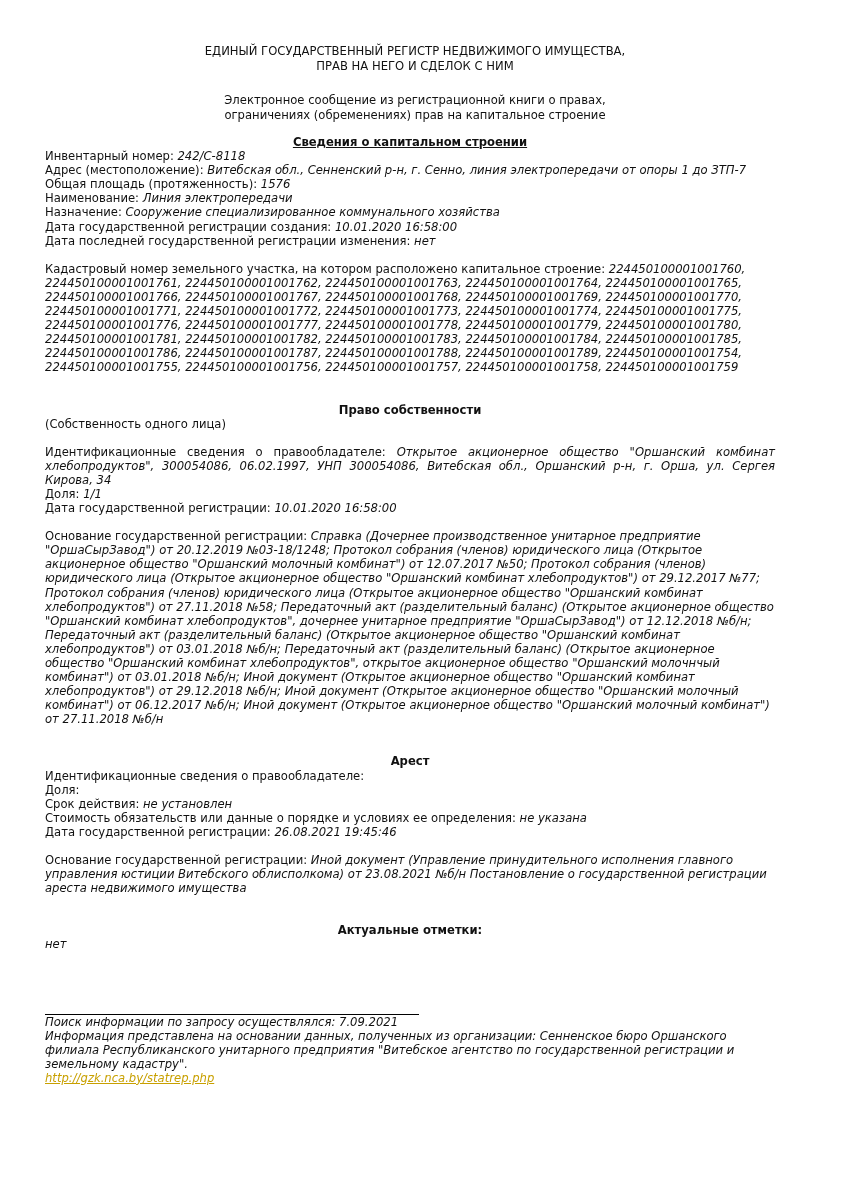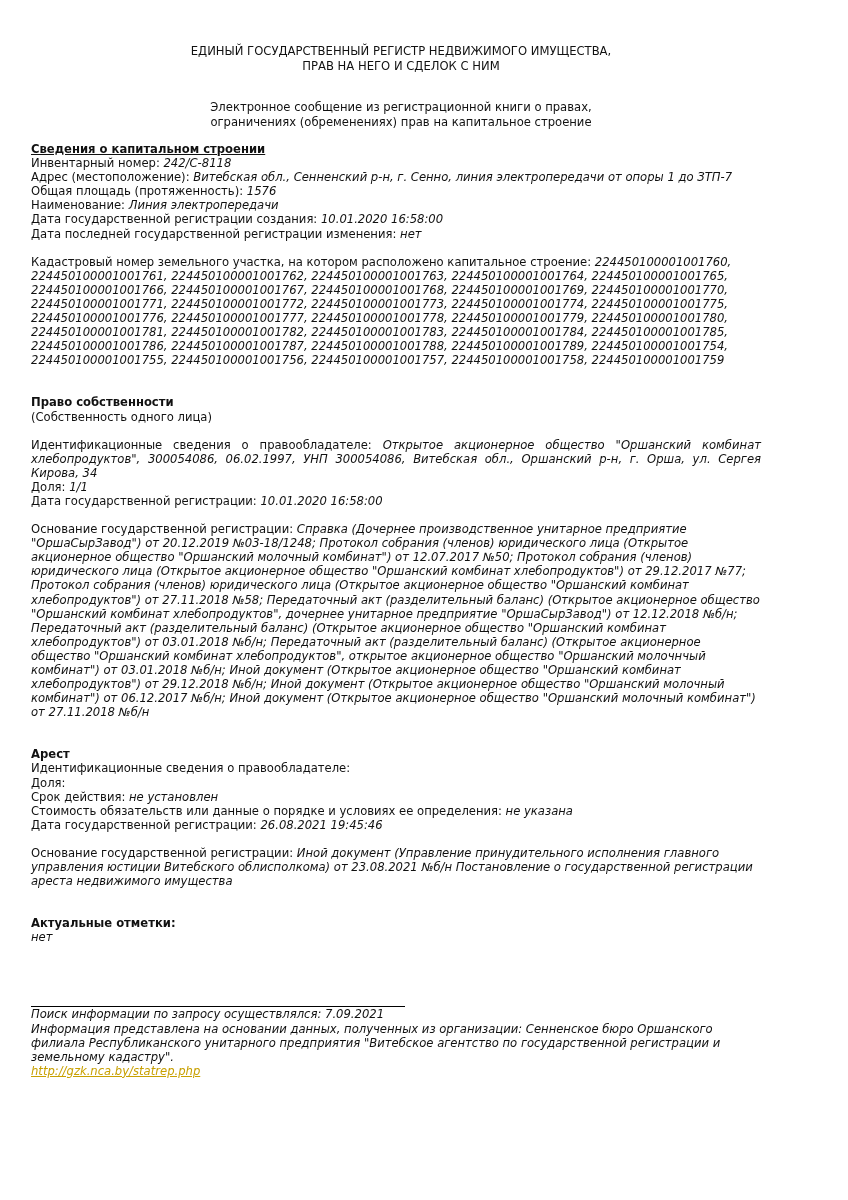--- a/index.html
+++ b/index.html
@@ -1,21 +1,21 @@
 <!DOCTYPE html>
 <html><head>
 <meta charset="utf-8">
 <style>
   html, body { margin: 0; padding: 0; background: #ffffff; }
   body { width: 848px; height: 1200px; position: relative; overflow: hidden;
          font-family: "DejaVu Sans", sans-serif; font-size: 11.6px; color: #111; }
-  .page { position: absolute; left: 31px; top: 44px; width: 730px; }
+  .page { position: absolute; left: 45px; top: 44px; width: 730px; }
   .header { text-align: center; line-height: 15px; margin-left: 10px; }
-  .header .sub { margin-top: 26px; }
-  .sec-title { font-weight: bold; }
+  .header .sub { margin-top: 19px; }
+  .sec-title { font-weight: bold; text-align: center; }
   .sec-title.u { text-decoration: underline; }
   .line { line-height: 14.1px; }
   i, .v { font-style: italic; }
   .justify { text-align: justify; }
   .block { line-height: 14.1px; margin-top: 14px; }
   .gap2 { height: 28px; }
   .rule { width: 374px; border-top: 1px solid #000; margin-top: 0; }
   .footer { font-style: italic; line-height: 14.1px; }
   a.link { color: #c8a000; font-style: italic; }
 </style>
@@ -32,20 +32,21 @@
   </div>
 
   <div style="height:12px"></div>
 
   <div>
     <div class="sec-title u line">Сведения о капитальном строении</div>
     <div class="line"><span>Инвентарный номер: </span><i>242/C-8118</i></div>
     <div class="line"><span>Адрес (местоположение): </span><i>Витебская обл., Сенненский р-н, г. Сенно, линия электропередачи от опоры 1 до ЗТП-7</i></div>
     <div class="line"><span>Общая площадь (протяженность): </span><i>1576</i></div>
     <div class="line"><span>Наименование: </span><i>Линия электропередачи</i></div>
+    <div class="line"><span>Назначение: </span><i>Сооружение специализированное коммунального хозяйства</i></div>
     <div class="line"><span>Дата государственной регистрации создания: </span><i>10.01.2020 16:58:00</i></div>
     <div class="line"><span>Дата последней государственной регистрации изменения: </span><i>нет</i></div>
     <div class="block"><span>Кадастровый номер земельного участка, на котором расположено капитальное строение: </span><i>224450100001001760, 224450100001001761, 224450100001001762, 224450100001001763, 224450100001001764, 224450100001001765, 224450100001001766, 224450100001001767, 224450100001001768, 224450100001001769, 224450100001001770, 224450100001001771, 224450100001001772, 224450100001001773, 224450100001001774, 224450100001001775, 224450100001001776, 224450100001001777, 224450100001001778, 224450100001001779, 224450100001001780, 224450100001001781, 224450100001001782, 224450100001001783, 224450100001001784, 224450100001001785, 224450100001001786, 224450100001001787, 224450100001001788, 224450100001001789, 224450100001001754, 224450100001001755, 224450100001001756, 224450100001001757, 224450100001001758, 224450100001001759</i></div>
   </div>
 
   <div class="gap2"></div>
 
   <div>
     <div class="sec-title line">Право собственности</div>
     <div class="line">(Собственность одного лица)</div>

